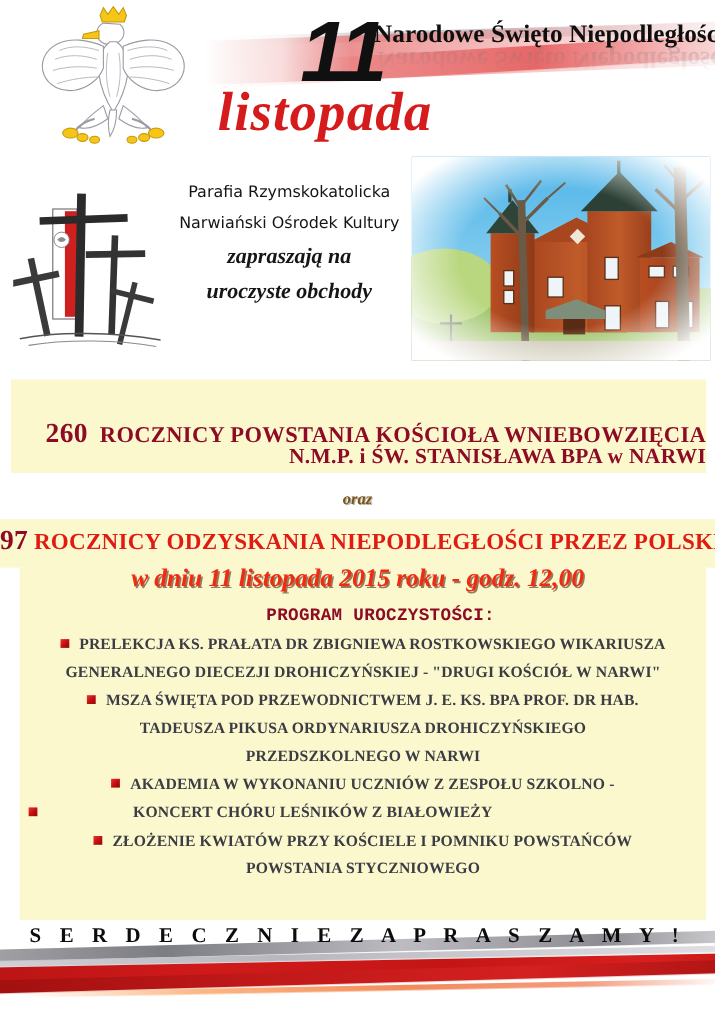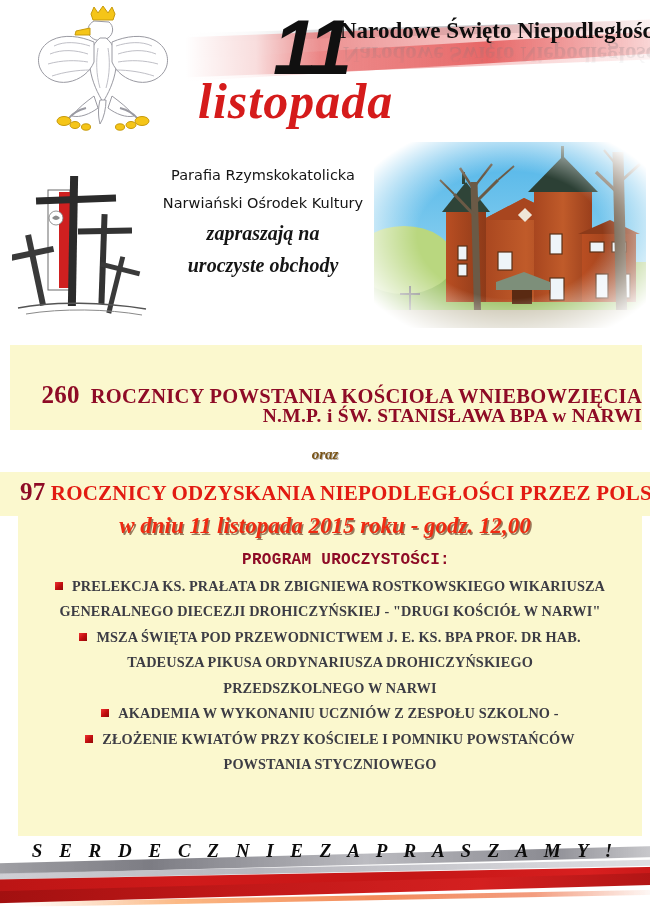--- a/index.html
+++ b/index.html
@@ -213,21 +213,21 @@
     left: 0; top: 478px;
     width: 650px;
     text-align: center;
     font-family: "Liberation Serif", serif;
     font-weight: bold;
     font-size: 21px;
     color: #e21b12;
     letter-spacing: 0.2px;
     white-space: nowrap;
   }
-  .line97 .n97 { color: #8e0b26; font-size: 25px; margin-left: 20px; }
+  .line97 .n97 { color: #8e0b26; font-size: 25px; }
   .date-line {
     position: absolute;
     left: 0; top: 513px;
     width: 650px;
     text-align: center;
     font-family: "Liberation Serif", serif;
     font-style: italic;
     font-weight: bold;
     font-size: 23px;
     color: #f02b12;
@@ -278,21 +278,20 @@
     position: absolute;
     left: 0; top: 840px;
     width: 650px;
     text-align: center;
     font-family: "Liberation Serif", serif;
     font-weight: bold;
     font-size: 19px;
     color: #0c0c0c;
     letter-spacing: 6px;
     z-index: 5;
-    font-style: italic;
   }
 
   
   .footer {
     position: absolute;
     left: 0; top: 836px;
     width: 650px; height: 85px;
     overflow: hidden;
   }
   .f-gray {
@@ -577,20 +576,23 @@
     </div>
     <div class="prog-item">
       <div class="prog-row"><span class="bullet"></span><span>MSZA ŚWIĘTA POD PRZEWODNICTWEM J. E. KS. BPA PROF. DR  HAB.</span></div>
       <div class="prog-row">TADEUSZA PIKUSA ORDYNARIUSZA DROHICZYŃSKIEGO</div>
     </div>
     <div class="prog-item">
       <div class="prog-row">PRZEDSZKOLNEGO W NARWI</div>
       <div class="prog-row"><span class="bullet"></span><span>AKADEMIA W WYKONANIU UCZNIÓW Z ZESPOŁU SZKOLNO  -</span></div>
     </div>
     <div class="prog-item">
+      <div class="prog-row" style="text-align:left; padding-left:8px;"><span class="bullet"></span><span style="display:inline-block; width:78px;"></span><span>KONCERT CHÓRU LEŚNIKÓW Z BIAŁOWIEŻY</span></div>
+    </div>
+    <div class="prog-item">
       <div class="prog-row"><span class="bullet"></span><span>ZŁOŻENIE KWIATÓW PRZY KOŚCIELE I  POMNIKU POWSTAŃCÓW</span></div>
       <div class="prog-row">POWSTANIA STYCZNIOWEGO</div>
     </div>
   </div>
 
   <div class="closing">S E R D E C Z N I E   Z A P R A S Z A M Y !</div>
 
   <div class="footer">
     <div class="f-top-white"></div>
     <div class="f-gray"></div>

